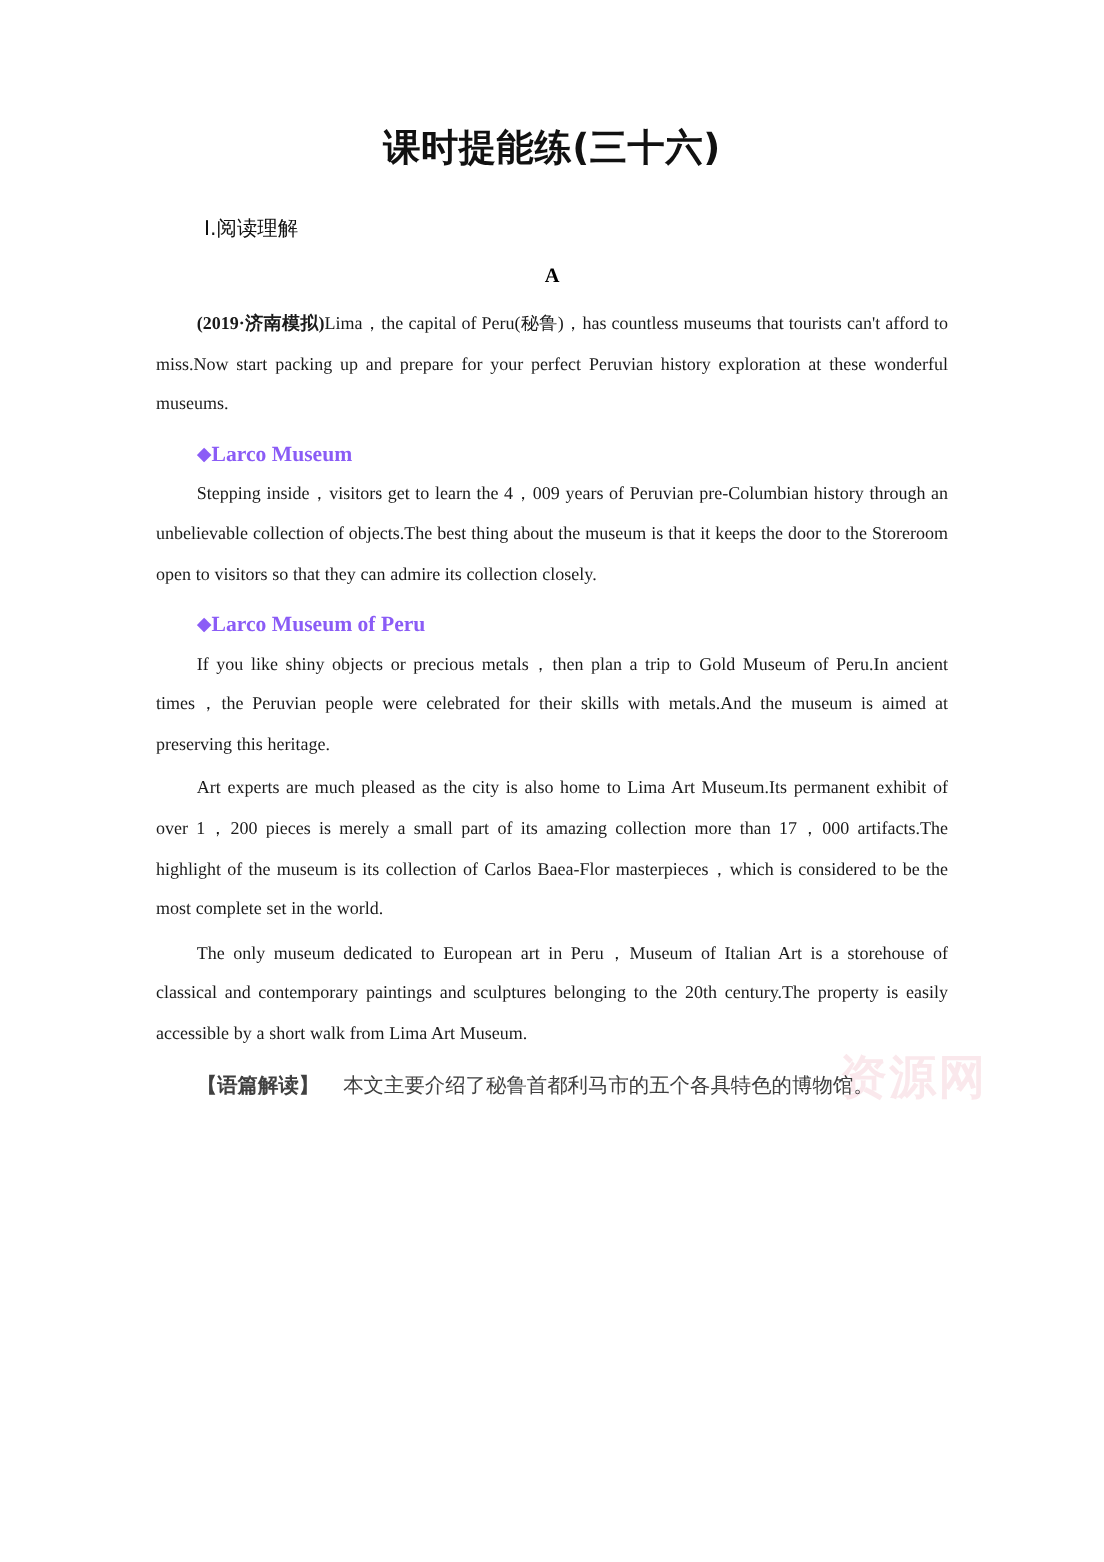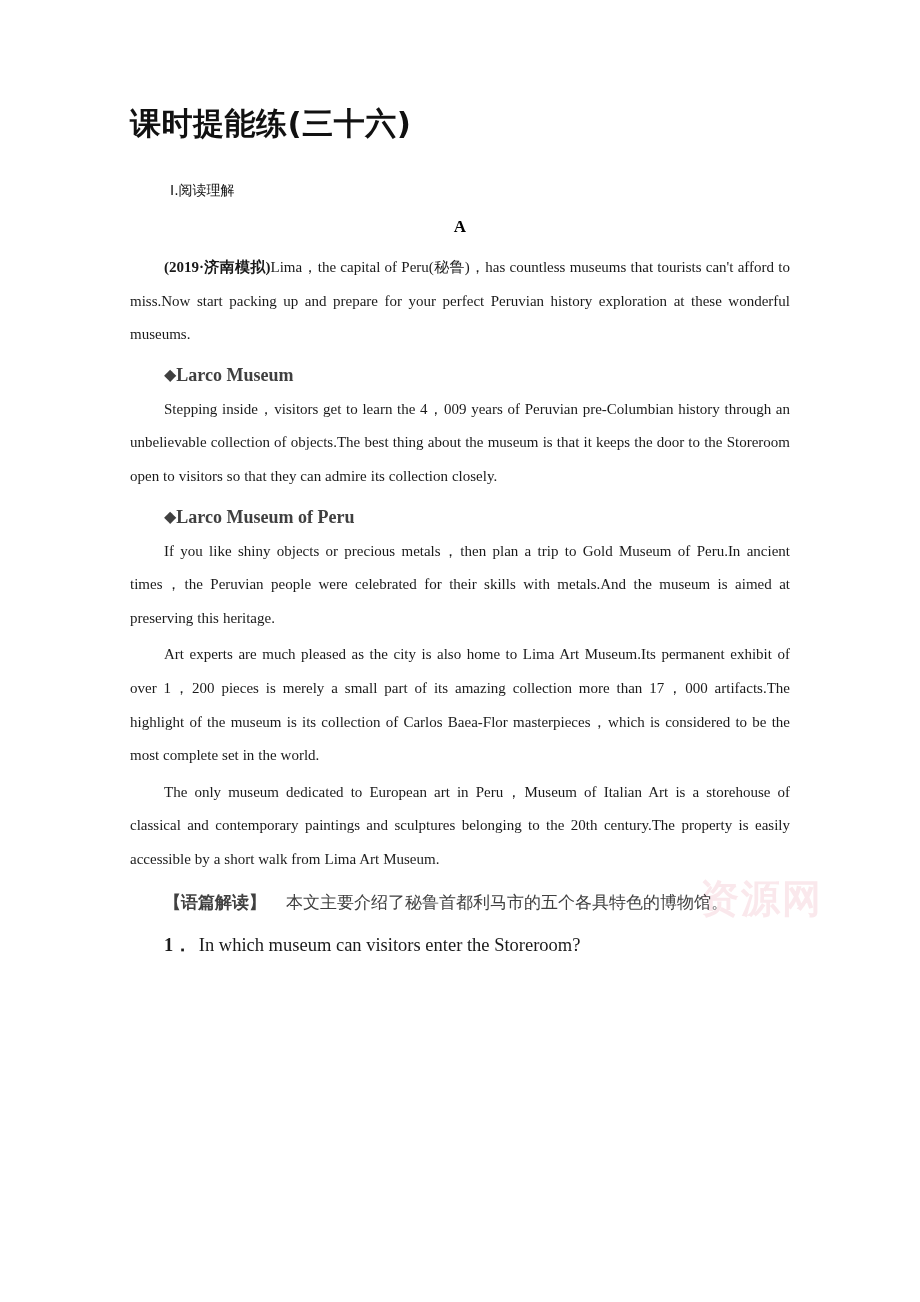--- a/index.html
+++ b/index.html
@@ -27,35 +27,35 @@
 
   .content {
     position: absolute;
     left: 130px;
     top: 0;
     width: 660px;
   }
 
   
   .doc-title {
-    text-align: left;
+    text-align: center;
     font-family: "DejaVu Sans", "Liberation Sans", sans-serif;
     font-size: 31px;
     font-weight: 700;
     letter-spacing: 0.5px;
     line-height: 1;
     margin: 0;
     padding-top: 108px;
     color: #111111;
   }
 
   
   .section-label {
     font-family: "DejaVu Sans", "Liberation Sans", sans-serif;
-    font-size: 14px;
+    font-size: 17px;
     font-weight: 400;
     line-height: 1;
     margin: 0;
     padding-top: 44px;
     padding-left: 40px;
     color: #111111;
   }
 
   
   .passage-letter {
@@ -91,21 +91,21 @@
   }
 
   
   h3.museum-head {
     margin: 0;
     padding-top: 9px;
     padding-left: 34px;
     font-size: 18px;
     font-weight: 700;
     line-height: 29px;
-    color: #404040;
+    color: #8b5cf6;
   }
   h3.museum-head .diamond {
     font-family: "DejaVu Sans", "Liberation Sans", sans-serif;
     font-size: 16px;
     font-weight: 400;
     letter-spacing: 0;
     position: relative;
     top: -1px;
   }
   .museum-block p.para {
@@ -216,18 +216,15 @@
       </p>
     </div>
 
     <div class="museum-block">
     </div>
 
     <div class="analysis">
       <span class="tag">【语篇解读】</span><span class="gap"></span><span>本文主要介绍了秘鲁首都利马市的五个各具特色的博物馆。</span>
     </div>
 
-    <div class="question">
-      <span class="qnum">1．</span><span class="qgap"></span><span>In which museum can visitors enter the Storeroom?</span>
-    </div>
 
   </div>
 </div>
 
 </body></html>

